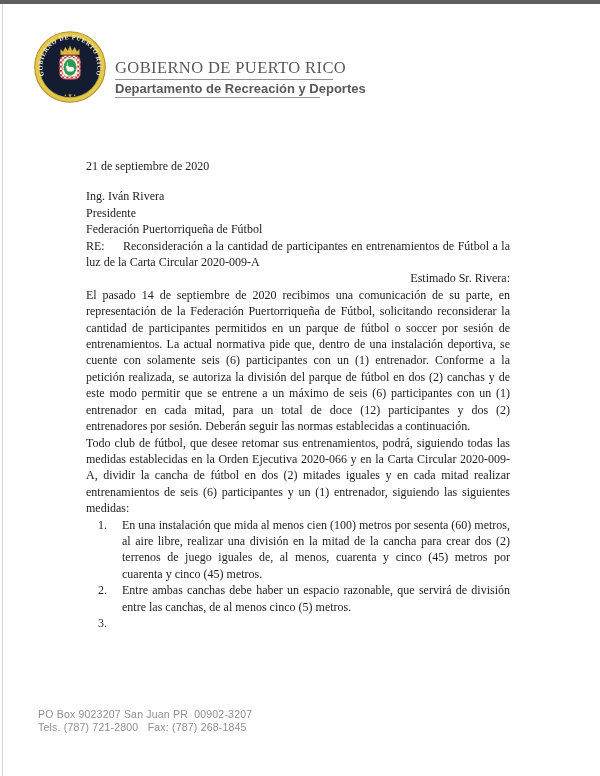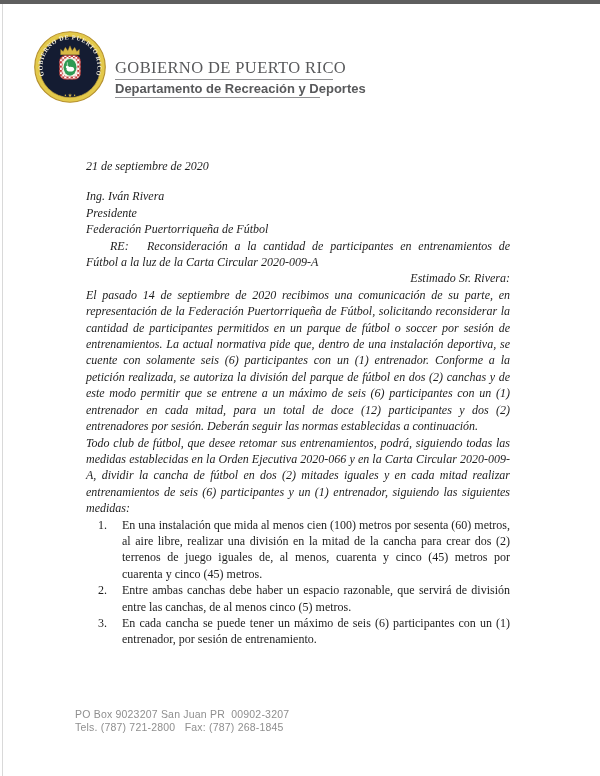--- a/index.html
+++ b/index.html
@@ -57,25 +57,25 @@
 
   
   .letter-body {
     position: absolute; left: 86px; top: 158px;
     width: 424px;
     font-family: "Liberation Serif", serif;
     font-size: 12px; line-height: 16.4px;
     color: #1c1c1c;
     text-align: justify;
   }
-  .letter-body p { margin: 0; font-style: italic; }
+  .letter-body p { margin: 0; }
   .date-line { text-align: left; }
   .addressee { margin-top: 14px; text-align: left; }
   .re-block { margin-top: 7px; }
-  .re-label { display: inline-block; width: 37px; margin-left: 24px; }
+  .re-label { display: inline-block; width: 37px; }
   .salutation { margin-top: 8px; text-align: right; }
   .para-1 { margin-top: 5px; }
   .para-2 { margin-top: 12px; }
   ol.measures {
     margin: 0; padding: 0;
     list-style: none;
   }
   ol.measures li {
     position: relative;
     padding-left: 36px;
@@ -92,21 +92,20 @@
   }
   .footer-office {
     font-size: 11.5px; font-weight: bold; font-style: italic;
     color: #6b6b6b; line-height: 14px;
     letter-spacing: 0.2px;
   }
   .footer-line {
     font-size: 10.5px; line-height: 13px;
     white-space: pre;
     letter-spacing: 0.2px;
-    margin-left: 37px;
   }
 </style>
 </head>
 <body>
 
 <div class="top-bar"></div>
 <div class="left-edge"></div>
 
 <div class="seal">
   <svg width="72" height="72" viewBox="0 0 100 100" xmlns="http://www.w3.org/2000/svg">
@@ -154,20 +153,20 @@
 
   <p class="salutation">Estimado Sr. Rivera:</p>
 
   <p class="para-1">El pasado 14 de septiembre de 2020 recibimos una comunicación de su parte, en representación de la Federación Puertorriqueña de Fútbol, solicitando reconsiderar la cantidad de participantes permitidos en un parque de fútbol o soccer por sesión de entrenamientos. La actual normativa pide que, dentro de una instalación deportiva, se cuente con solamente seis (6) participantes con un (1) entrenador. Conforme a la petición realizada, se autoriza la división del parque de fútbol en dos (2) canchas y de este modo permitir que se entrene a un máximo de seis (6) participantes con un (1) entrenador en cada mitad, para un total de doce (12) participantes y dos (2) entrenadores por sesión. Deberán seguir las normas establecidas a continuación.</p>
 
   <p class="para-2">Todo club de fútbol, que desee retomar sus entrenamientos, podrá, siguiendo todas las medidas establecidas en la Orden Ejecutiva 2020-066 y en la Carta Circular 2020-009-A, dividir la cancha de fútbol en dos (2) mitades iguales y en cada mitad realizar entrenamientos de seis (6) participantes y un (1) entrenador, siguiendo las siguientes medidas:</p>
 
   <ol class="measures">
     <li><span class="li-num">1.</span><span>En una instalación que mida al menos cien (100) metros por sesenta (60) metros, al aire libre, realizar una división en la mitad de la cancha para crear dos (2) terrenos de juego iguales de, al menos, cuarenta y cinco (45) metros por cuarenta y cinco (45) metros.</span></li>
     <li><span class="li-num">2.</span><span>Entre ambas canchas debe haber un espacio razonable, que servirá de división entre las canchas, de al menos cinco (5) metros.</span></li>
-    <li><span class="li-num">3.</span><span>En cada cancha se puede tener un máximo de seis (6) participantes con un (1) entrenador, por sesión de entrenamiento.</span></li>
+    <li><span class="li-num">3.</span></li>
   </ol>
 </div>
 
 <div class="footer">
   <div class="footer-line">PO Box 9023207 San Juan PR  00902-3207</div>
   <div class="footer-line">Tels. (787) 721-2800   Fax: (787) 268-1845</div>
 </div>
 
 </body></html>

